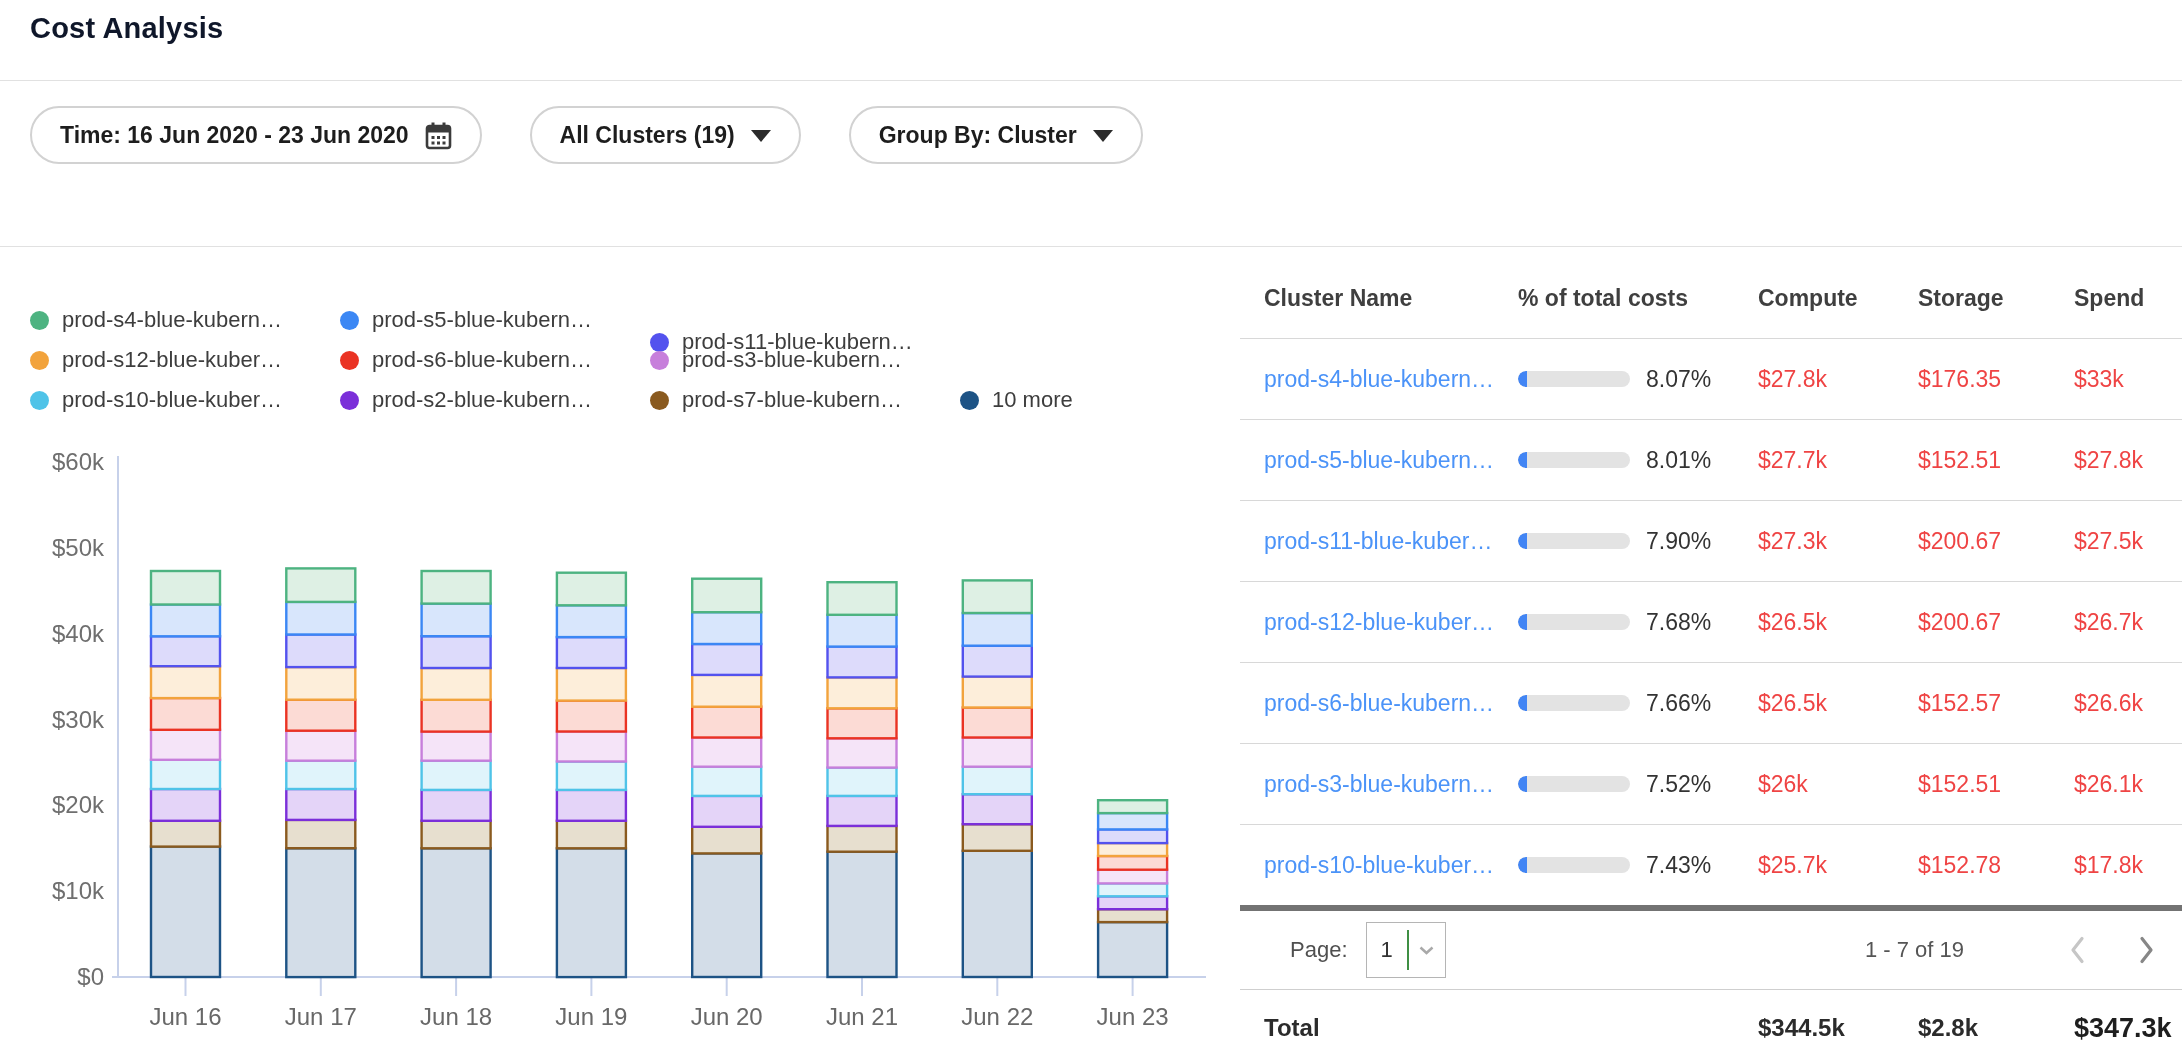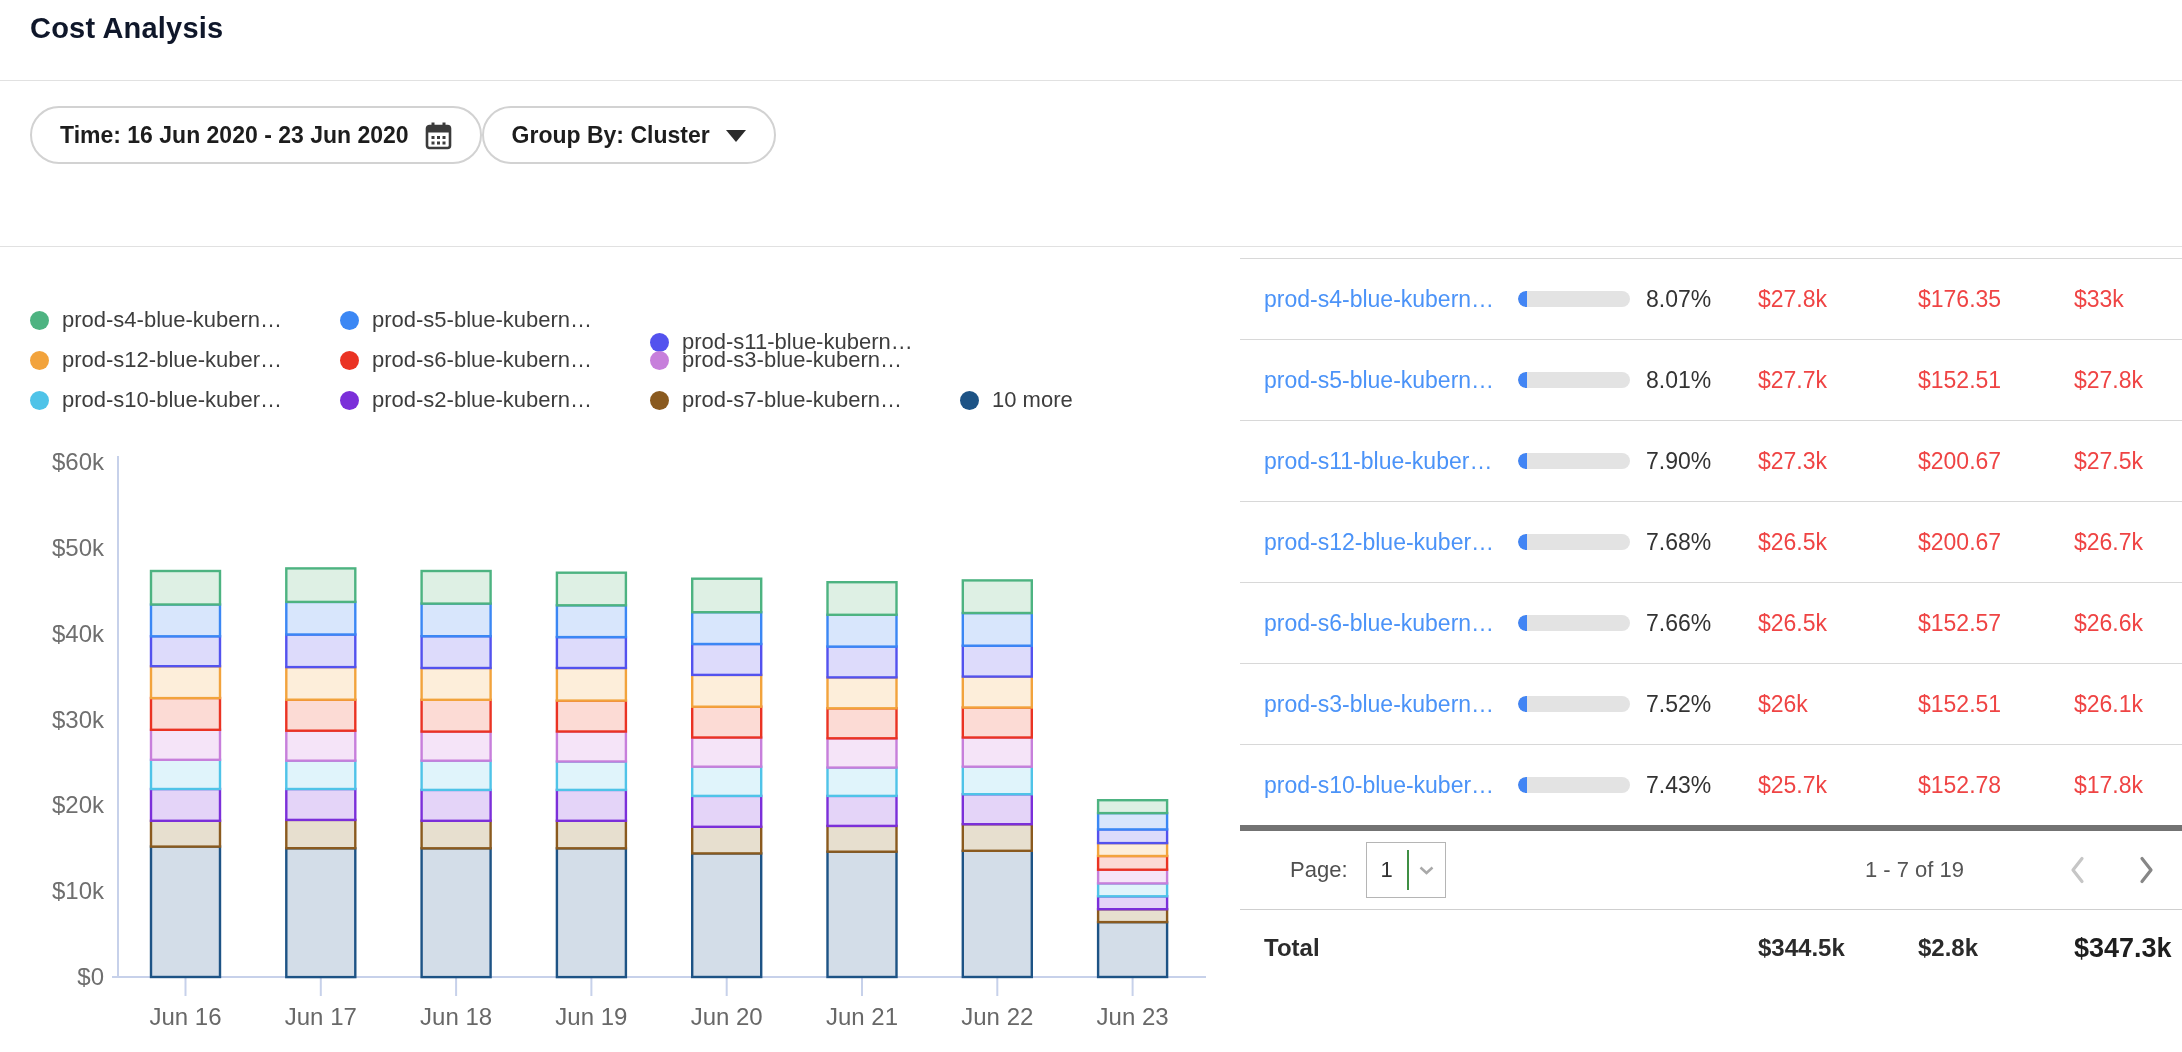--- a/index.html
+++ b/index.html
@@ -4,21 +4,21 @@
 <style>
   html,body{margin:0;padding:0;background:#fff;}
   body{width:2182px;height:1052px;position:relative;font-family:"Liberation Sans", sans-serif;color:#2e2e2e;overflow:hidden;}
 
   .page-title{position:absolute;left:30px;top:12px;font-size:29px;font-weight:600;color:#0f172a;letter-spacing:.2px;}
   .divider{position:absolute;left:0;right:0;height:1px;background:#e1e1e1;}
   .d1{top:80px;}
   .d2{top:246px;}
 
   
-  .filters{position:absolute;left:30px;top:106px;display:flex;}
+  .filters{position:absolute;left:30px;top:106px;display:flex;gap:48px;}
   .pill{display:flex;align-items:center;gap:16px;height:58px;padding:0 28px;border:2px solid #d2d2d2;border-radius:32px;background:#fff;font-family:inherit;font-size:23px;font-weight:700;color:#1d1d1d;cursor:pointer;}
   .caret{width:0;height:0;border-left:10px solid transparent;border-right:10px solid transparent;border-top:12px solid #2b2b2b;margin-top:2px;}
   .calicon{flex:0 0 auto;}
 
   
   .legend{position:absolute;left:30px;top:300px;width:1180px;}
   .lrow{display:flex;align-items:center;height:40px;}
   .litem{display:flex;align-items:center;gap:13px;font-size:22px;color:#3d3d3d;}
   .ldot{width:19px;height:19px;border-radius:50%;flex:0 0 auto;}
 
@@ -78,20 +78,24 @@
         <rect x="2" y="5" width="23" height="6.5" fill="#3b3b3b"></rect>
         <g fill="#3b3b3b">
           <rect x="6.5" y="15" width="3" height="3"></rect>
             <rect x="12" y="15" width="3" height="3"></rect>
             <rect x="17.5" y="15" width="3" height="3"></rect>
           <rect x="6.5" y="20.5" width="3" height="3"></rect>
             <rect x="12" y="20.5" width="3" height="3"></rect>
             <rect x="17.5" y="20.5" width="3" height="3"></rect>
         </g>
       </svg>
+    </button>
+    <button class="pill">
+      <span>All Clusters (19)</span>
+      <span class="caret"></span>
     </button>
     <button class="pill">
       <span>Group By: Cluster</span>
       <span class="caret"></span>
     </button>
   </div>
 
   <div class="divider d2"></div>
 
   <div class="legend" id="legend">
@@ -245,20 +249,27 @@
       <rect x="1098.1" y="447.4" width="69" height="12.9" fill="#e0f4fb" stroke="#4fc3e8" stroke-width="2.4"></rect>
       <rect x="1098.1" y="433.7" width="69" height="13.7" fill="#f5e4f8" stroke="#c77fdb" stroke-width="2.4"></rect>
       <rect x="1098.1" y="420.0" width="69" height="13.7" fill="#fcdbd5" stroke="#ea3323" stroke-width="2.4"></rect>
       <rect x="1098.1" y="407.1" width="69" height="12.9" fill="#fdeeda" stroke="#f2a33c" stroke-width="2.4"></rect>
       <rect x="1098.1" y="393.4" width="69" height="13.7" fill="#dddbfb" stroke="#5352ee" stroke-width="2.4"></rect>
       <rect x="1098.1" y="377.1" width="69" height="16.3" fill="#d8e6fc" stroke="#3b87f4" stroke-width="2.4"></rect>
       <rect x="1098.1" y="364.2" width="69" height="12.9" fill="#def0e4" stroke="#4db381" stroke-width="2.4"></rect>
     </svg>
 
   <div class="table">
+    <div class="grid thead">
+      <span class="c1">Cluster Name</span>
+      <span class="c2">% of total costs</span>
+      <span class="c3">Compute</span>
+      <span class="c4">Storage</span>
+      <span class="c5">Spend</span>
+    </div>
 
     <div id="tbody">
         <div class="grid trow">
           <span class="c1"><a class="clink">prod-s4-blue-kubern…</a></span>
           <span class="c2 pctcell">
             <span class="ptrack">
               <span class="pfill" style="width: 9px;"></span>
             </span>
             <span class="pcttxt">8.07%</span>
           </span>

